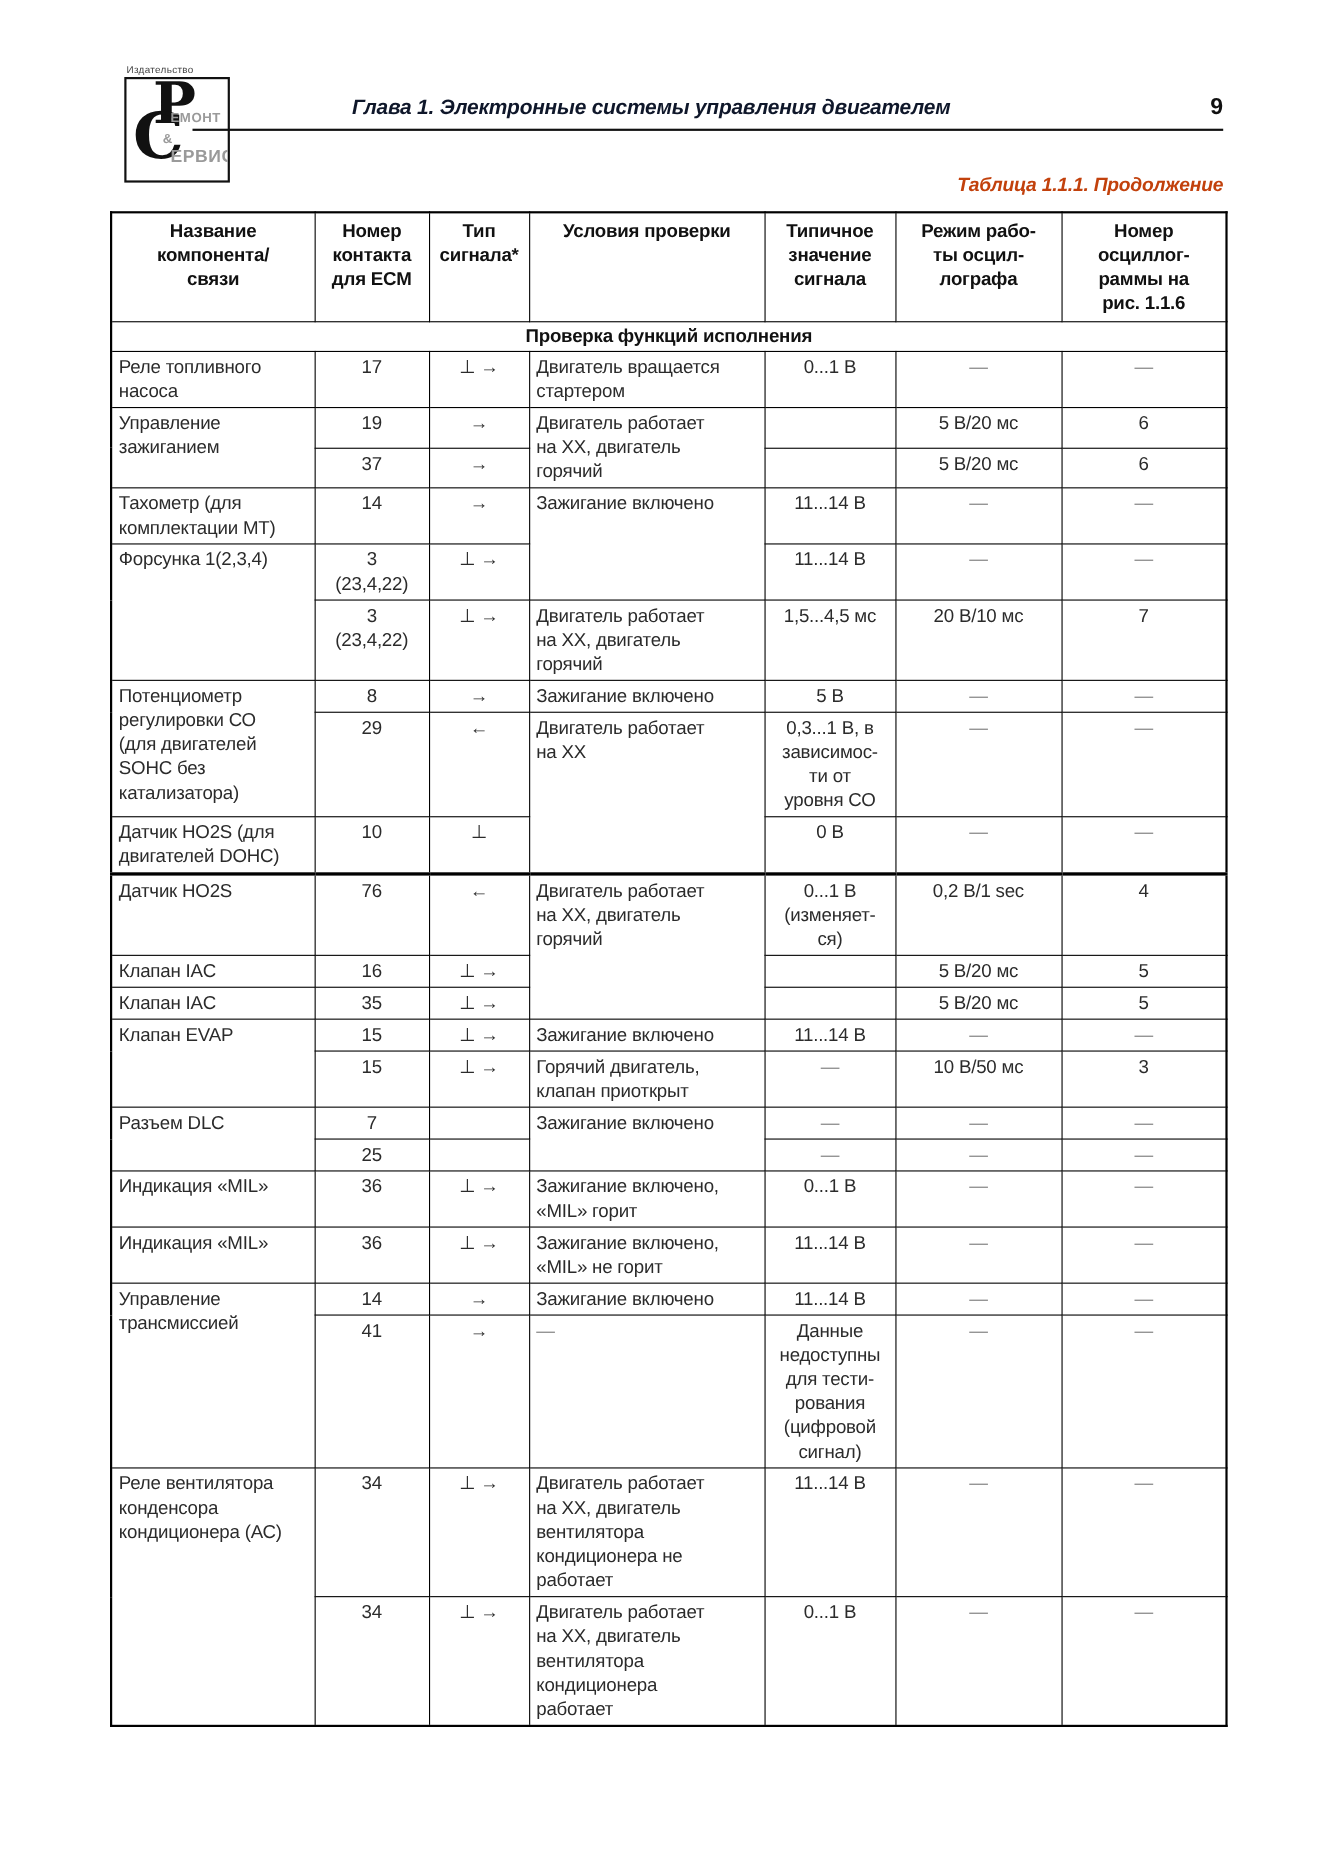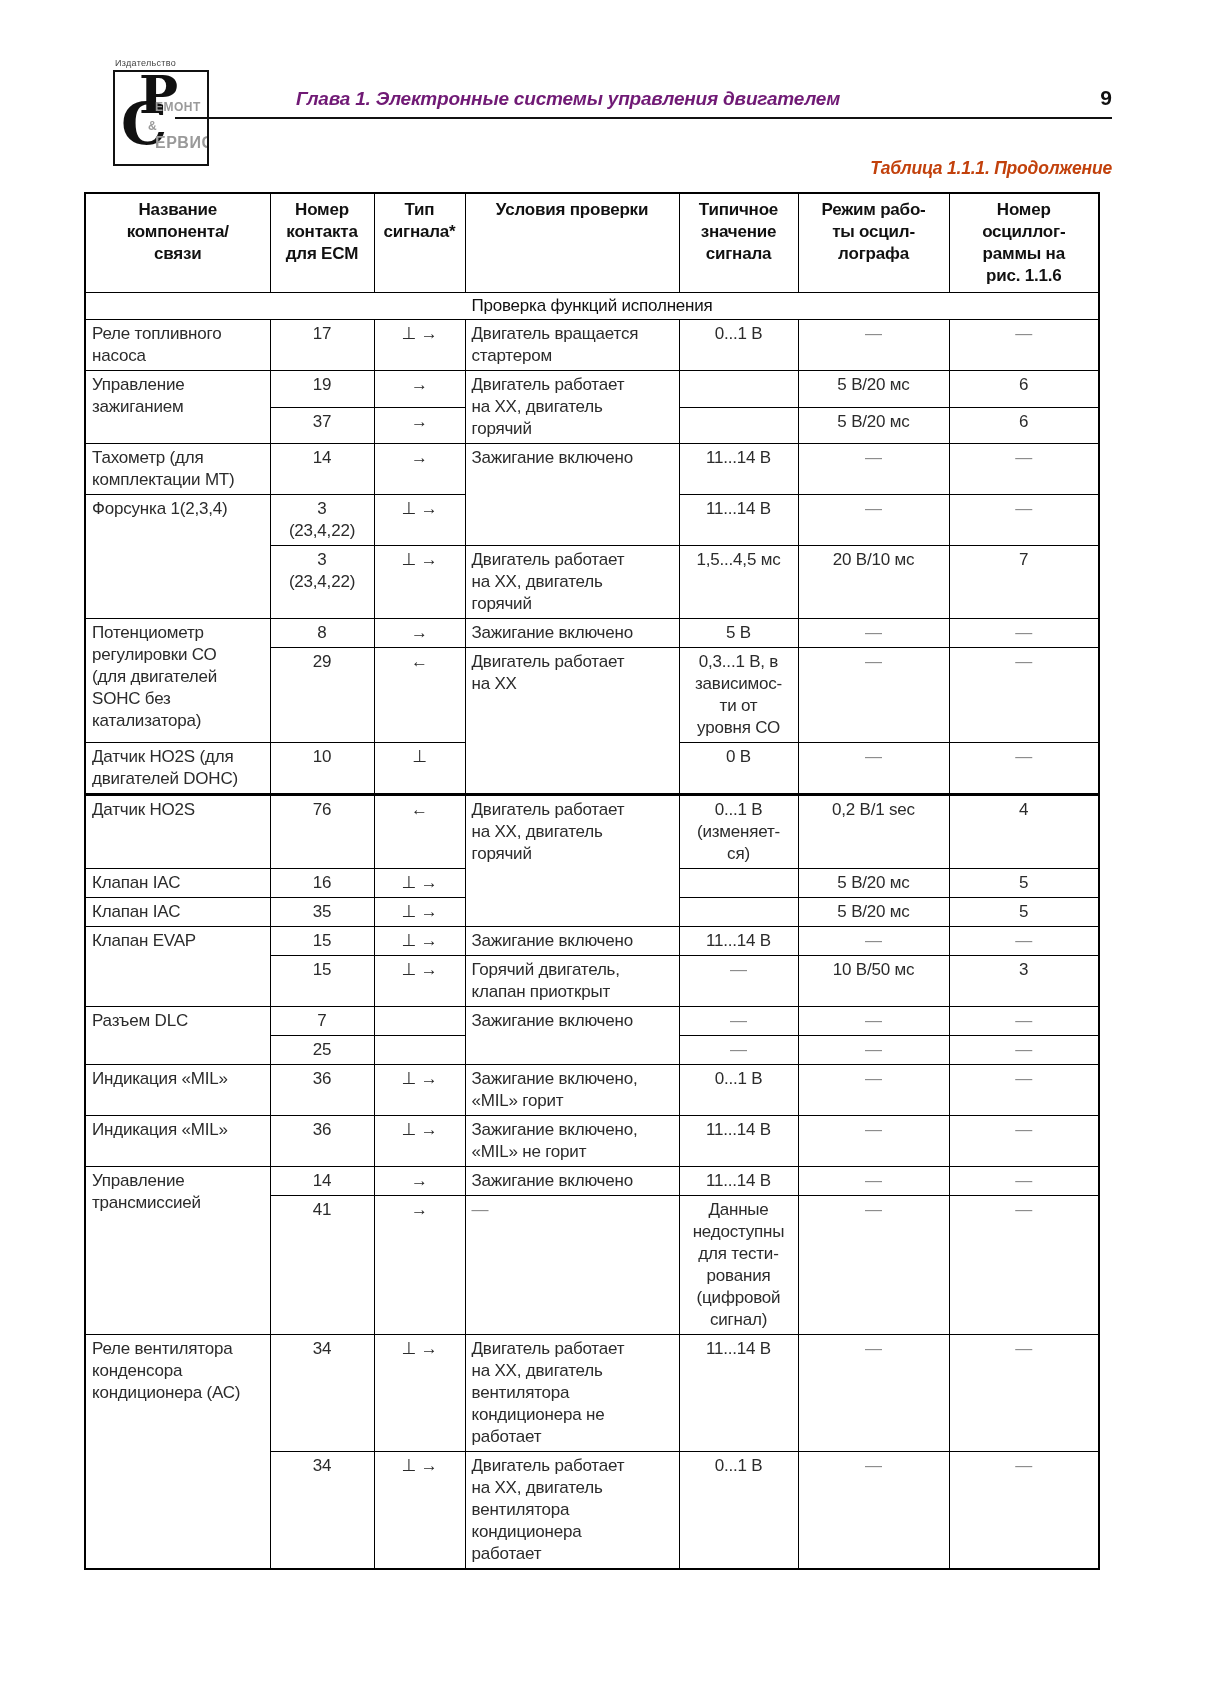--- a/index.html
+++ b/index.html
@@ -11,44 +11,44 @@
   
   .publisher{position:absolute;left:88px;top:58px;width:100px;margin-left:25px;}
   .publisher-label{font-size:9px;color:#444;letter-spacing:0.3px;margin-left:2px;}
   .logo-box{position:relative;margin-top:2px;width:92px;height:92px;border:2px solid #111;background:#fff;overflow:hidden;}
   .logo-r{position:absolute;left:24px;top:-8px;font-family:"DejaVu Serif",serif;font-weight:bold;font-size:52px;color:#111;}
   .logo-c{position:absolute;left:6px;top:18px;font-family:"DejaVu Serif",serif;font-weight:bold;font-size:58px;color:#111;}
   .logo-emont{position:absolute;left:40px;top:28px;font-size:12px;font-weight:bold;color:#9a9a9a;letter-spacing:0.5px;}
   .logo-amp{position:absolute;left:33px;top:47px;font-size:12px;font-weight:bold;color:#9a9a9a;}
   .logo-ervis{position:absolute;left:40px;top:62px;font-size:16px;font-weight:bold;color:#9a9a9a;letter-spacing:0.5px;}
   .chapter-title{
-    position:absolute;left:168px;top:88px;width:800px;text-align:center;
-    font-size:19px;font-weight:bold;font-style:italic;color:#701a75;letter-spacing:-0.2px;
+    position:absolute;left:192px;top:88px;width:800px;text-align:center;
+    font-size:19px;font-weight:bold;font-style:italic;color:#0f172a;letter-spacing:-0.2px;
   }
   .page-number{position:absolute;left:1060px;top:86px;width:52px;text-align:right;font-size:21px;font-weight:bold;color:#111;}
   .header-rule{position:absolute;left:175px;top:117px;width:937px;height:2px;background:#111;}
   .table-caption{
     position:absolute;left:612px;top:158px;width:500px;text-align:right;
     font-size:17.5px;font-weight:bold;font-style:italic;color:#c2410c;letter-spacing:-0.2px;
   }
   
   table.spec{
-    position:absolute;left:84px;top:192px;width:1014px;
+    position:absolute;left:100px;top:192px;width:1014px;
     border-collapse:collapse;table-layout:fixed;border:2.5px solid #000;padding-left:44px;
   }
   .spec th,.spec td{
     border:1.5px solid #000;vertical-align:top;
     font-size:17px;line-height:22px;letter-spacing:-0.2px;
     padding:3px 6px;white-space:pre-line;overflow:hidden;
   }
   .spec th{font-weight:bold;text-align:center;color:#111;height:90px;padding-top:5px;}
   .spec td{color:#2b2b2b;text-align:center;}
   .spec td.c-left{text-align:left;}
   .spec tr.section-row td{
-    font-weight:normal;text-align:center;color:#111;height:20px;padding:2px 6px;
+    font-weight:bold;text-align:center;color:#111;height:20px;padding:2px 6px;
   }
   .spec tr.thick td{border-top:3.5px solid #000;}
   .spec td.dash, .dash{color:#8a8a8a;}
   .sig{font-size:17px;}
 </style>
 </head>
 <body>
 
 <div class="publisher">
   <div class="publisher-label">Издательство</div>

